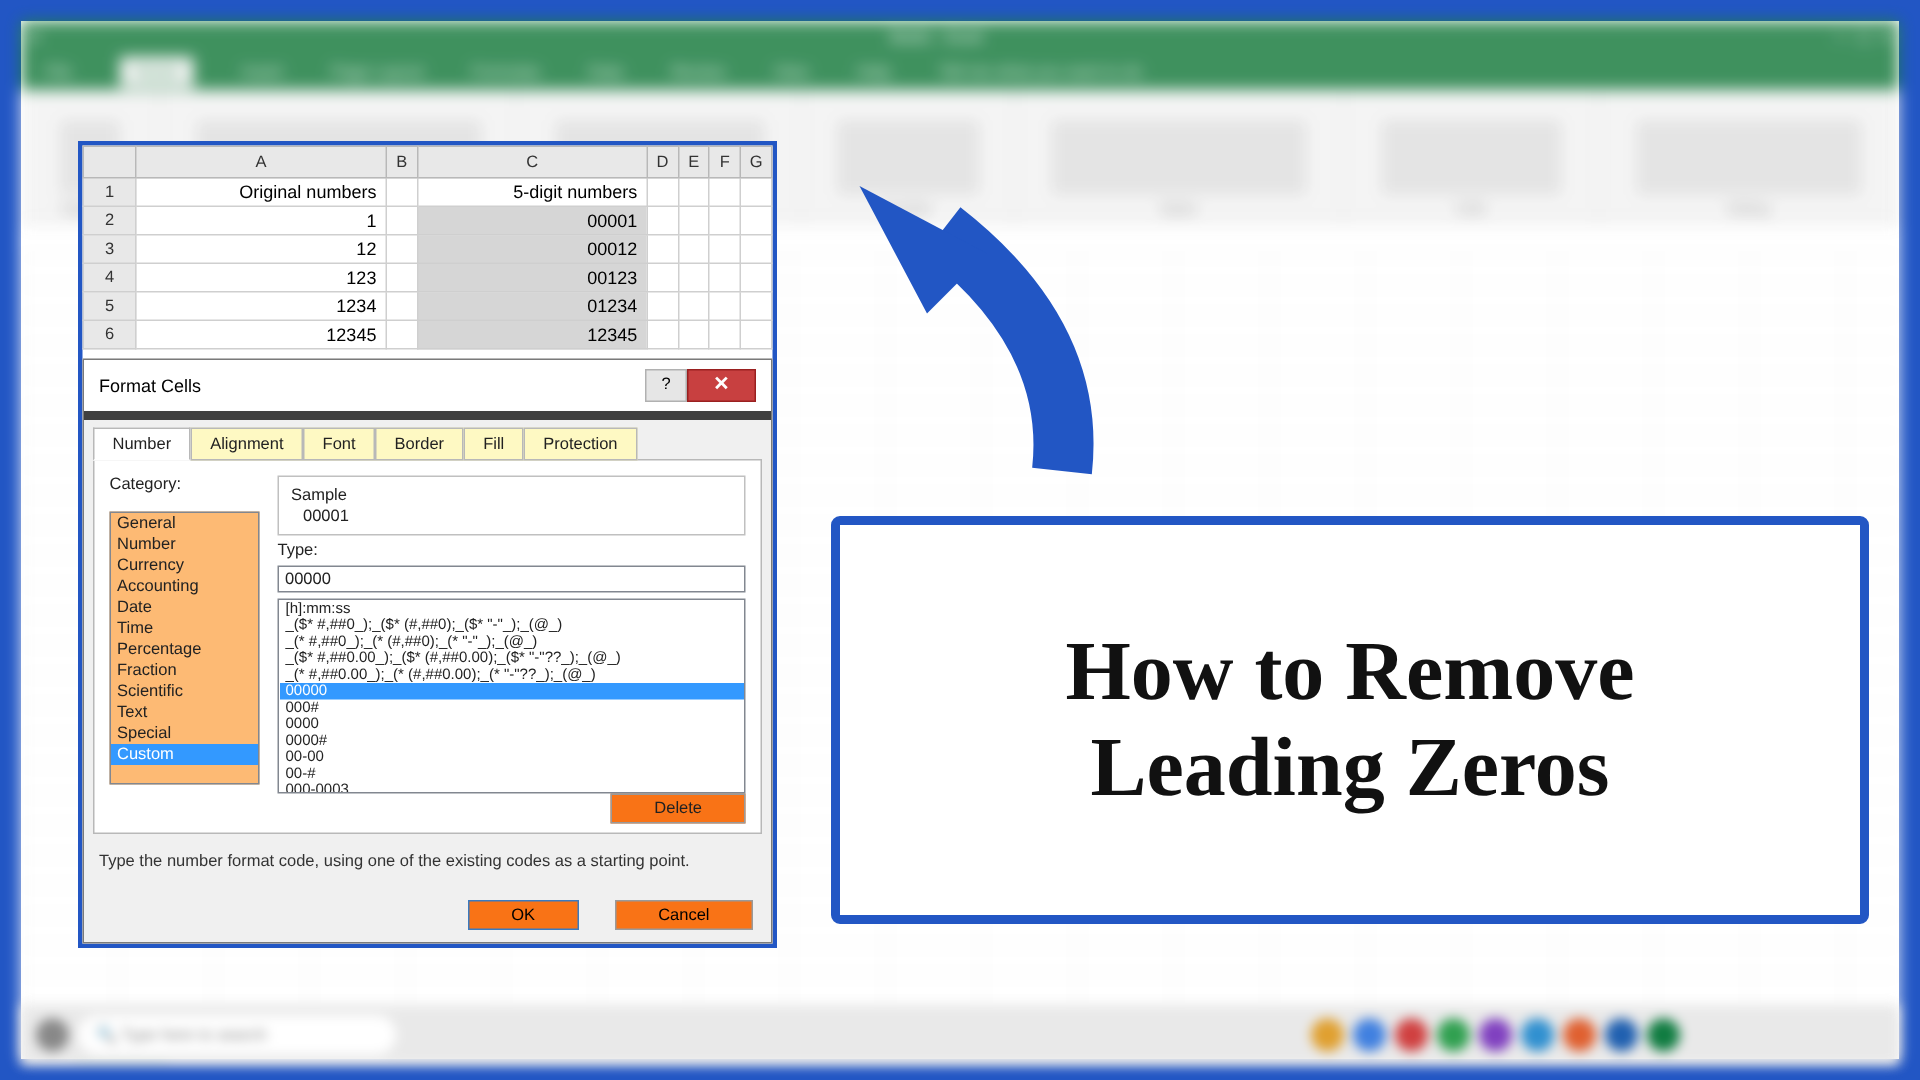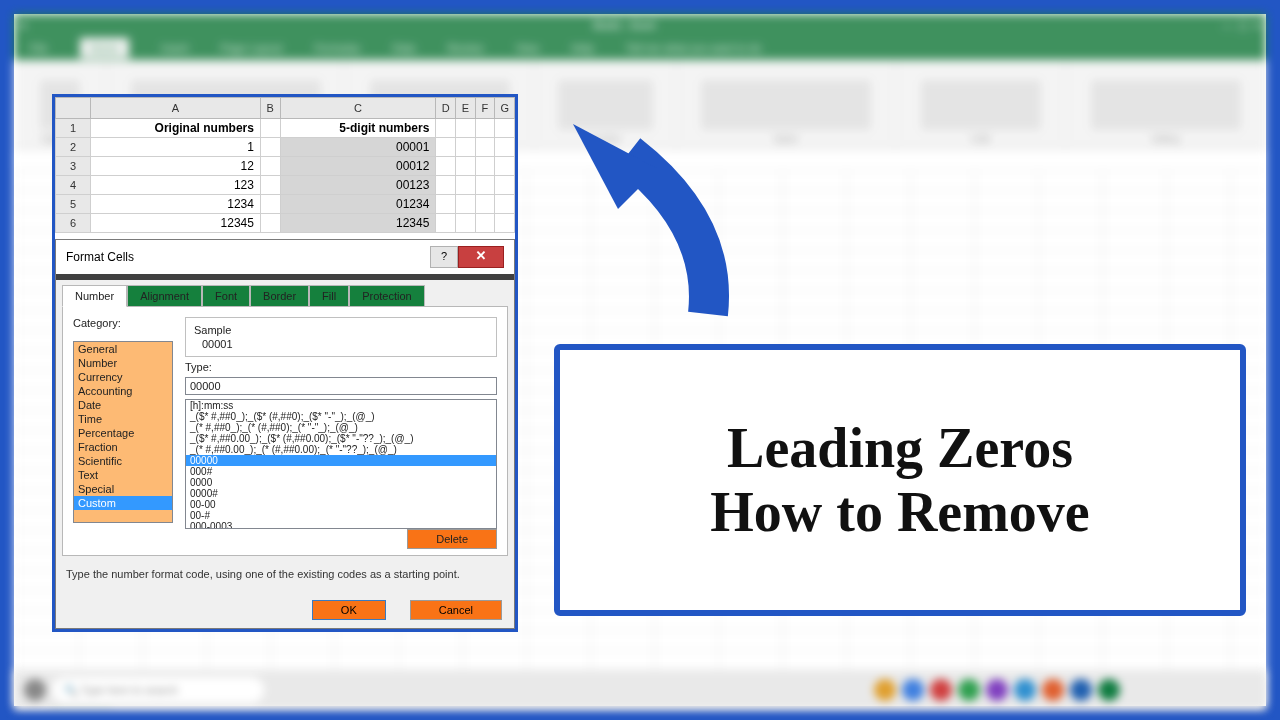--- a/index.html
+++ b/index.html
@@ -20,31 +20,31 @@
 .sheet-bg::before{content:"";position:absolute;inset:0;background-image:linear-gradient(#e3e3e3 1px,transparent 1px),linear-gradient(90deg,#e3e3e3 1px,transparent 1px);background-size:64px 20px}
 .statusbar{position:absolute;bottom:0;left:0;right:0;height:22px;background:#f3f3f3;border-top:1px solid #c9c9c9}
 .sheet-tab{position:absolute;bottom:3px;left:36px;background:#fff;border:1px solid #bbb;border-bottom:3px solid #1e7e43;padding:2px 14px;font-size:10px;color:#444}
 
 
 .panel{position:absolute;top:80px;left:38px;width:460px;background:#fff;border:3px solid #2256c4;z-index:10}
 .mini-grid{border-collapse:collapse;width:100%;font-size:12px}
 .mini-grid th{background:#e8e8e8;border:1px solid #b8b8b8;font-weight:normal;color:#333;text-align:center;height:18px;font-size:11px}
 .mini-grid td{border:1px solid #cfcfcf;height:18px;padding:0 6px;text-align:right}
 .rowh{background:#e8e8e8!important;text-align:center!important;color:#333;font-size:11px;width:22px}
-.hdr{font-weight:bold;text-align:left}
+.hdr{font-weight:normal;text-align:left}
 .sel{background:#d6d6d6}
 
 
 .dlg{margin-top:6px;background:#f0f0f0;border:1px solid #7a7a7a;position:relative}
 .dlg-title{background:#fff;border-bottom:6px solid #404040;padding:6px 10px;font-size:12px;display:flex;justify-content:space-between;align-items:center}
 .dlg-tctl{display:flex;gap:0}
 .help{width:26px;height:20px;background:#e6e6e6;border:1px solid #b1b1b1;text-align:center;font-size:11px;line-height:18px}
 .close{width:44px;height:20px;background:#c84040;color:#fff;text-align:center;line-height:18px;font-size:13px;font-weight:bold;border:1px solid #9a2020}
 .tabs{display:flex;background:#f0f0f0;padding:4px 6px 0 6px;gap:0}
-.tab{padding:4px 12px;font-size:11px;border:1px solid #b8b8b8;background:#15803d;position:relative;top:1px;color:#222}
+.tab{padding:4px 12px;font-size:11px;border:1px solid #b8b8b8;background:#fef9c3;position:relative;top:1px;color:#222}
 .tab.active{background:#fff;border-bottom:1px solid #fff;z-index:2}
 .dlg-body{background:#fff;margin:0 6px 6px 6px;border:1px solid #b8b8b8;padding:10px;display:flex;gap:12px;font-size:11px;color:#222}
 .cat-col{width:100px;display:flex;flex-direction:column}
 .cat-label{margin-bottom:12px}
 .cat-list{border:1px solid #828790;height:180px;overflow:hidden;background:#fdba74;font-size:11px}
 .cat-list div{padding:1px 4px}
 .cat-list .sel2{background:#3399ff;color:#fff}
 .right-col{flex:1;display:flex;flex-direction:column;gap:4px}
 .sample-box{border:1px solid #c0c0c0;padding:6px 8px;display:flex;flex-direction:column;gap:2px}
 .txtin{border:1px solid #828790;padding:2px 4px;background:#fff;font-size:11px}
@@ -274,22 +274,22 @@
     </div>
   </div>
 
   <svg class="arrow" viewBox="0 0 220 220">
     <path d="M 190 200 Q 200 110 110 40" stroke="#2256c4" stroke-width="40" fill="none"></path>
     <polygon points="55,10 140,55 100,95" fill="#2256c4"></polygon>
   </svg>
 
   <div class="card">
     <div class="card-text">
+      <div>How to Remove</div>
       <div>Leading Zeros</div>
-      <div>How to Remove</div>
     </div>
   </div>
 
   <div class="taskbar">
     <div class="tb-dot"></div>
     <div style="width:200px;height:26px;background:#fff;border-radius:14px;font-size:11px;color:#888;line-height:26px;padding-left:12px" title="Type here to search">🔍 <span>Type here to search</span></div>
     <div style="flex:1"></div>
     <div class="tb-dot" style="background:#e0a030"></div>
     <div class="tb-dot" style="background:#4080e0"></div>
     <div class="tb-dot" style="background:#d04040"></div>

